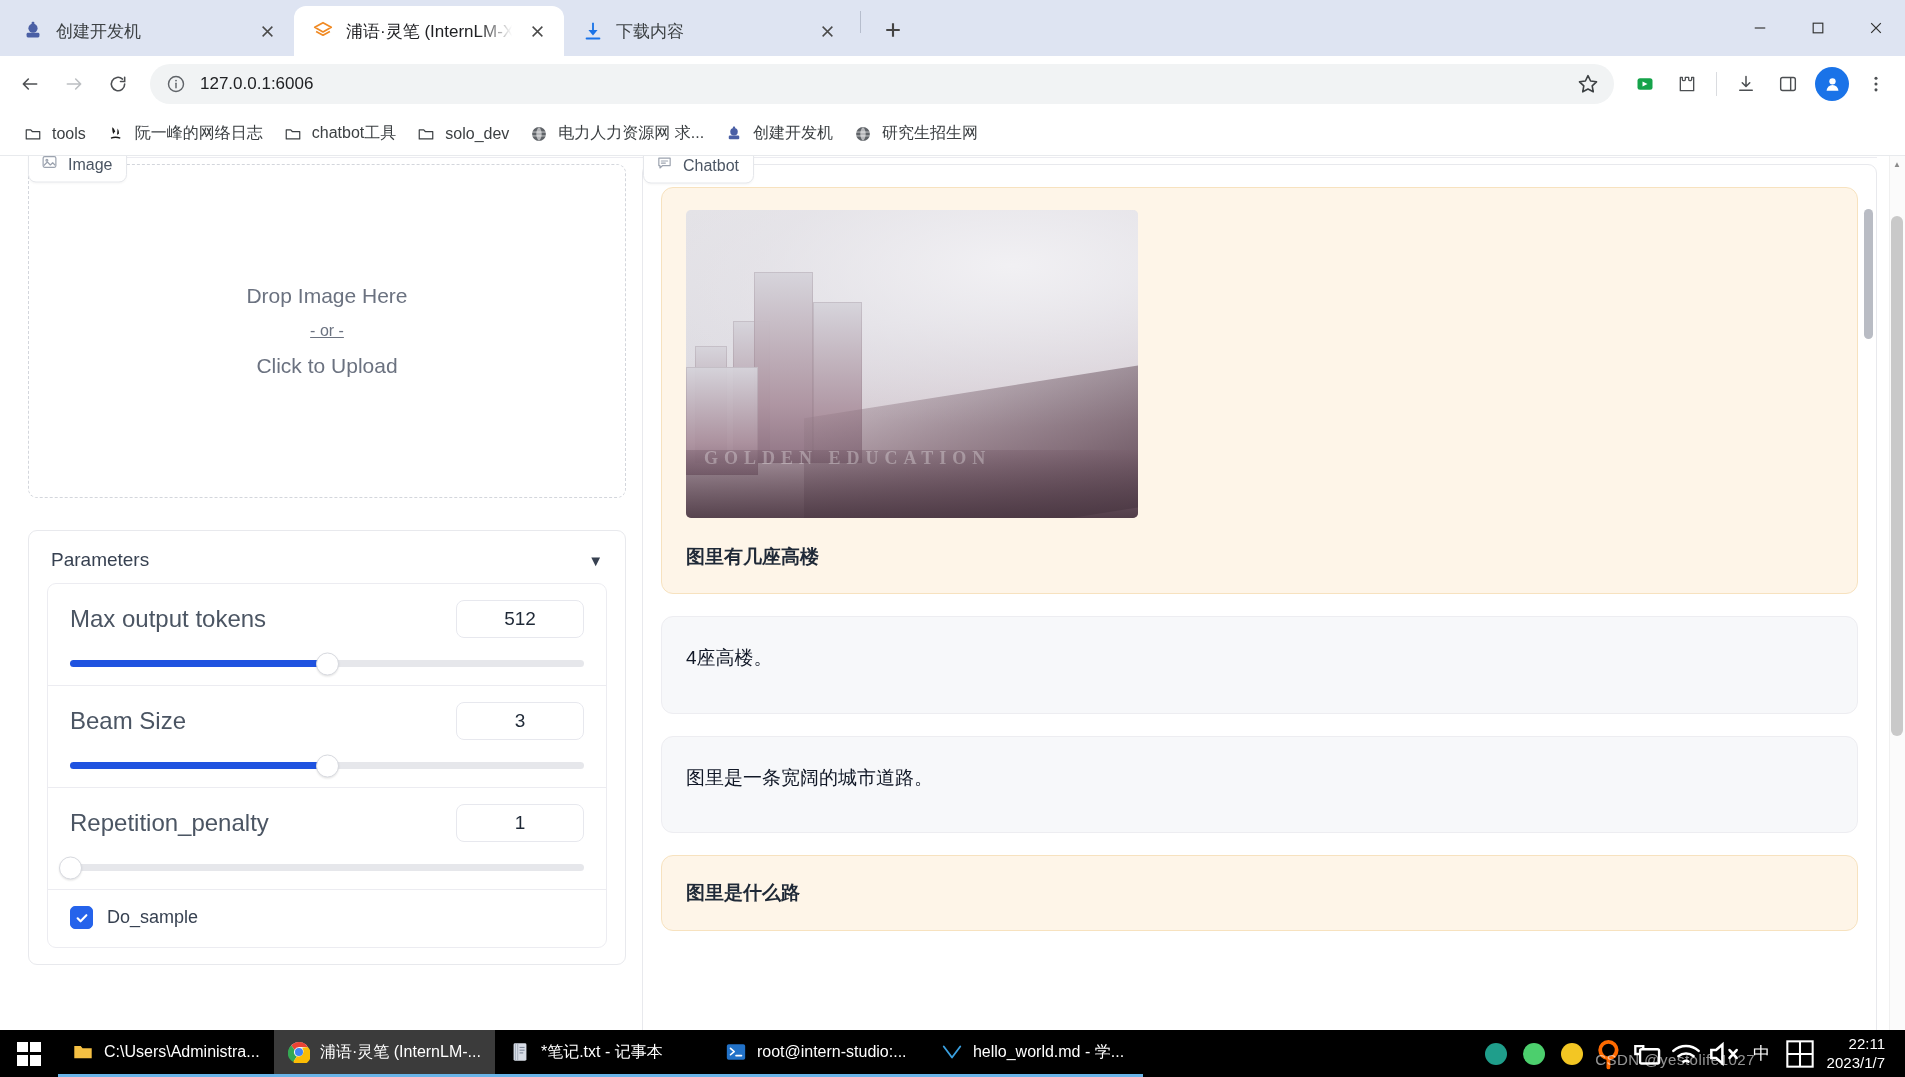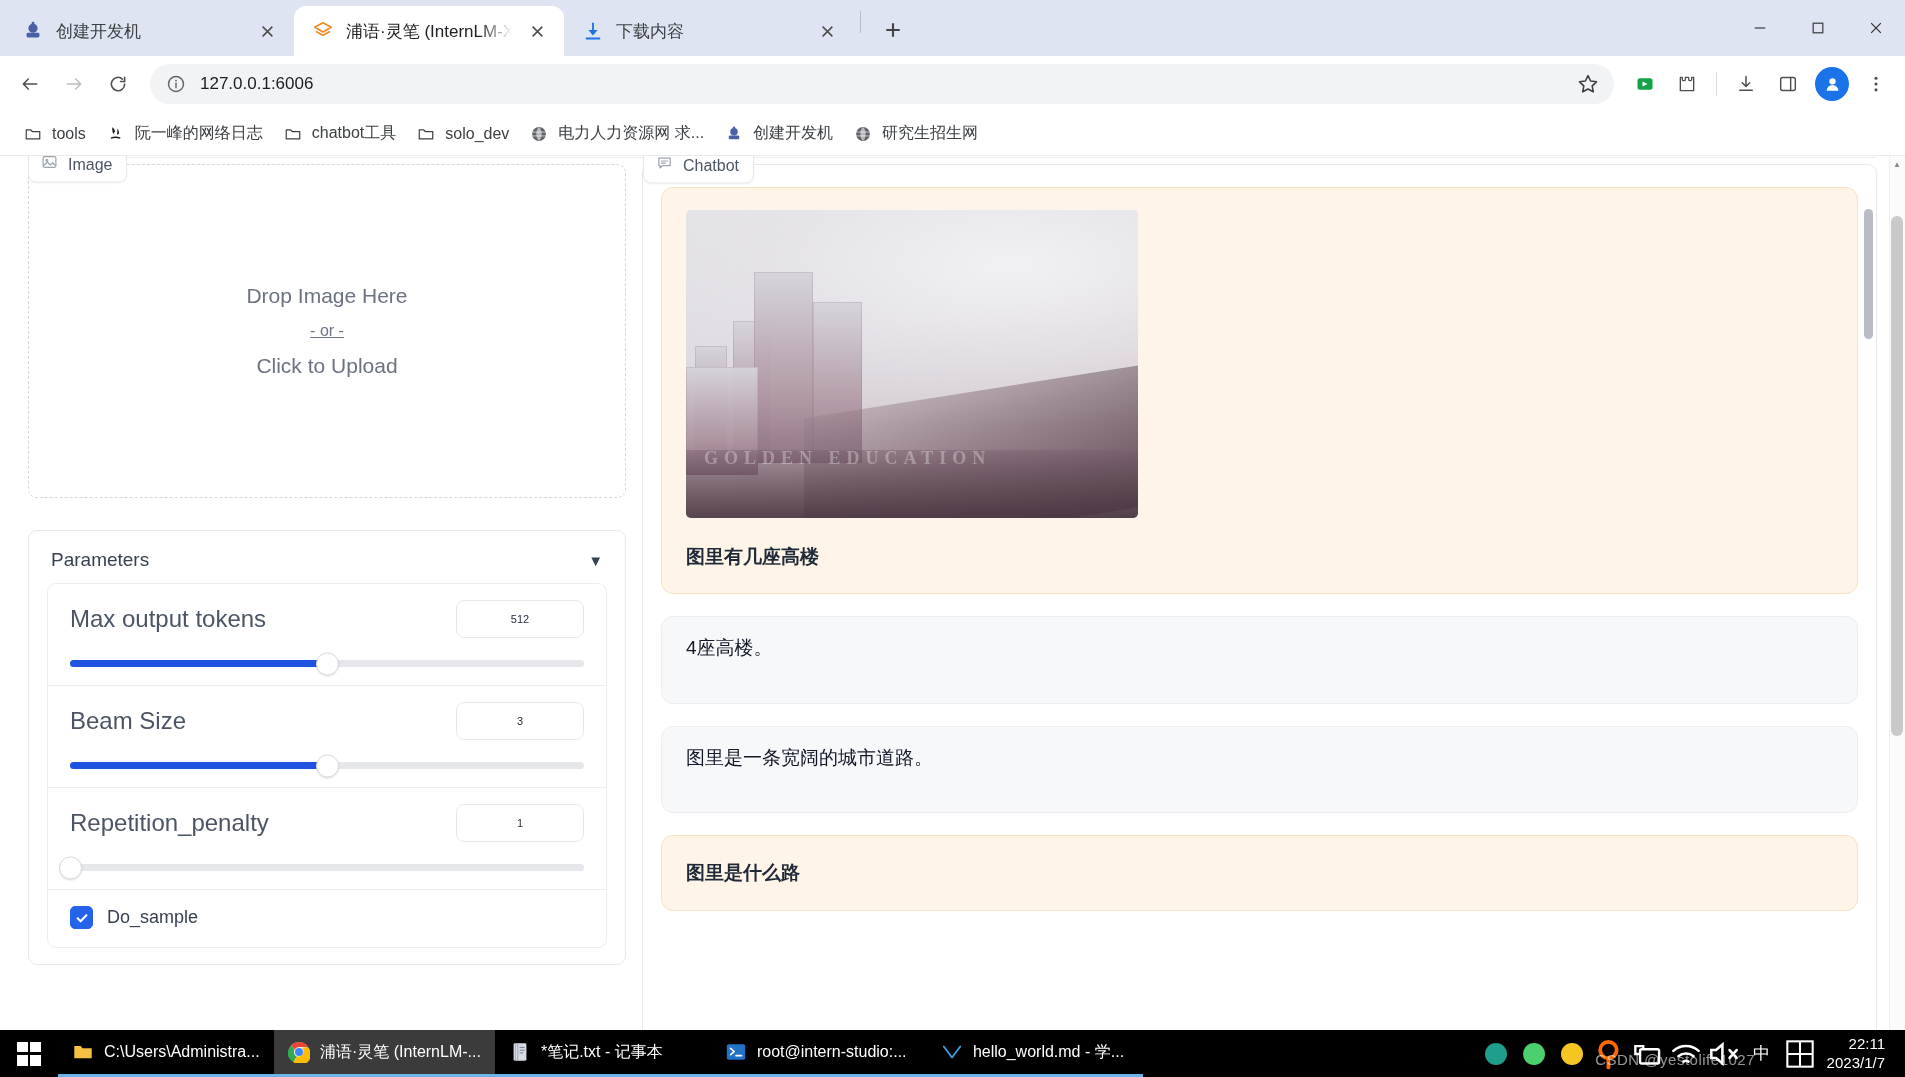--- a/index.html
+++ b/index.html
@@ -217,21 +217,21 @@
   }
   .slider-row { padding: 16px 22px 18px 22px; border-bottom: 1px solid #ececf1; }
   .slider-top { display: flex; align-items: center; justify-content: space-between; }
   .slider-name { font-size: 24px; color: #4b5563; }
   .slider-val {
     width: 128px; height: 38px;
     border: 1px solid #e7e8ee;
     border-radius: 8px;
     background: #fff;
     display: flex; align-items: center; justify-content: center;
-    font-size: 11px; color: #1f2937;
+    font-size: 19px; color: #1f2937;
   }
   .track {
     position: relative;
     height: 7px;
     background: #e6e7eb;
     border-radius: 4px;
     margin-top: 22px;
   }
   .track .fill { position: absolute; left: 0; top: 0; bottom: 0; background: #1f53e0; border-radius: 4px; }
   .track .knob {
@@ -266,21 +266,21 @@
     position: absolute;
     inset: 22px 18px 0 18px;
     overflow: hidden;
   }
   .msg {
     border-radius: 12px;
     padding: 22px 24px;
     margin-bottom: 22px;
   }
   .msg.user { background: #fef5e8; border: 1px solid #f7e2bf; font-weight: bold; }
-  .msg.bot  { background: #f7f8fa; border: 1px solid #ededf1; padding-top: 16px; padding-bottom: 40px; }
+  .msg.bot  { background: #f7f8fa; border: 1px solid #ededf1; padding-top: 26px; padding-bottom: 40px; }
   .msg-img {
     width: 452px; height: 308px;
     border-radius: 5px;
     position: relative;
     overflow: hidden;
     margin-bottom: 24px;
     background:
       linear-gradient(170deg, #e3e2e6 0%, #dedce2 38%, #d6ccd3 62%, #b79aa5 88%, #9c7f8d 100%);
   }
   .msg-img .sky {

